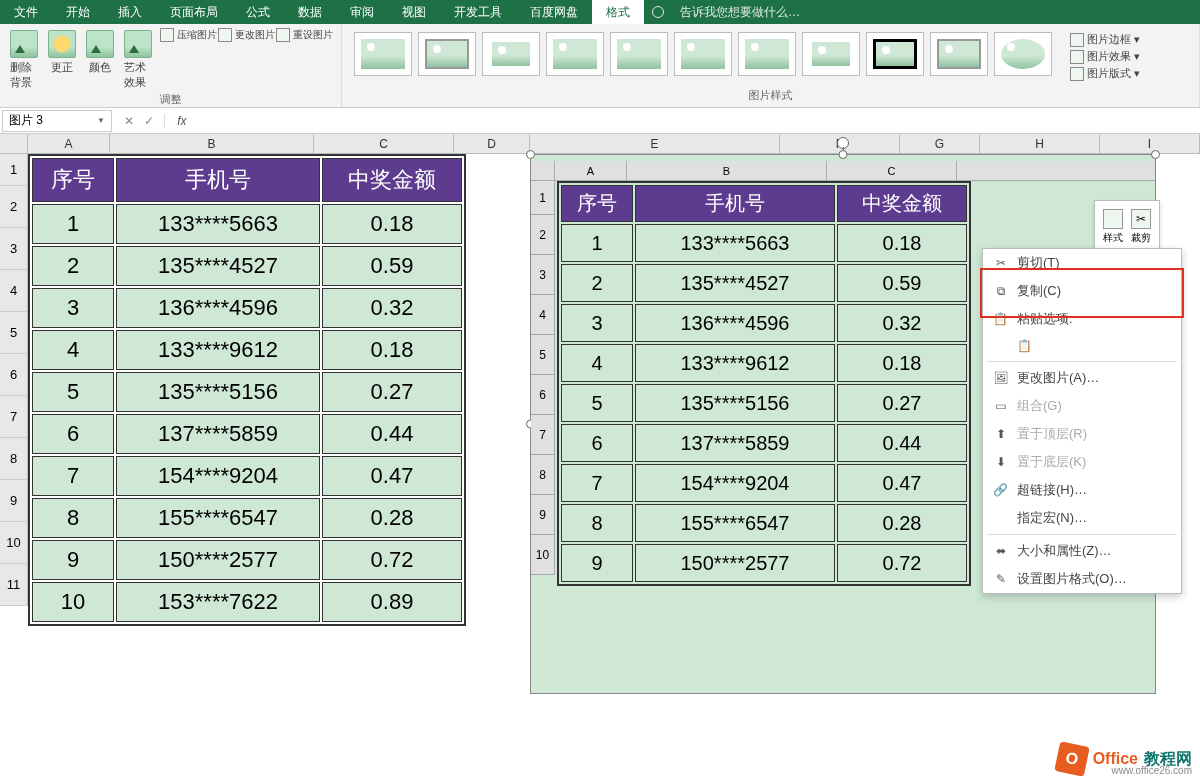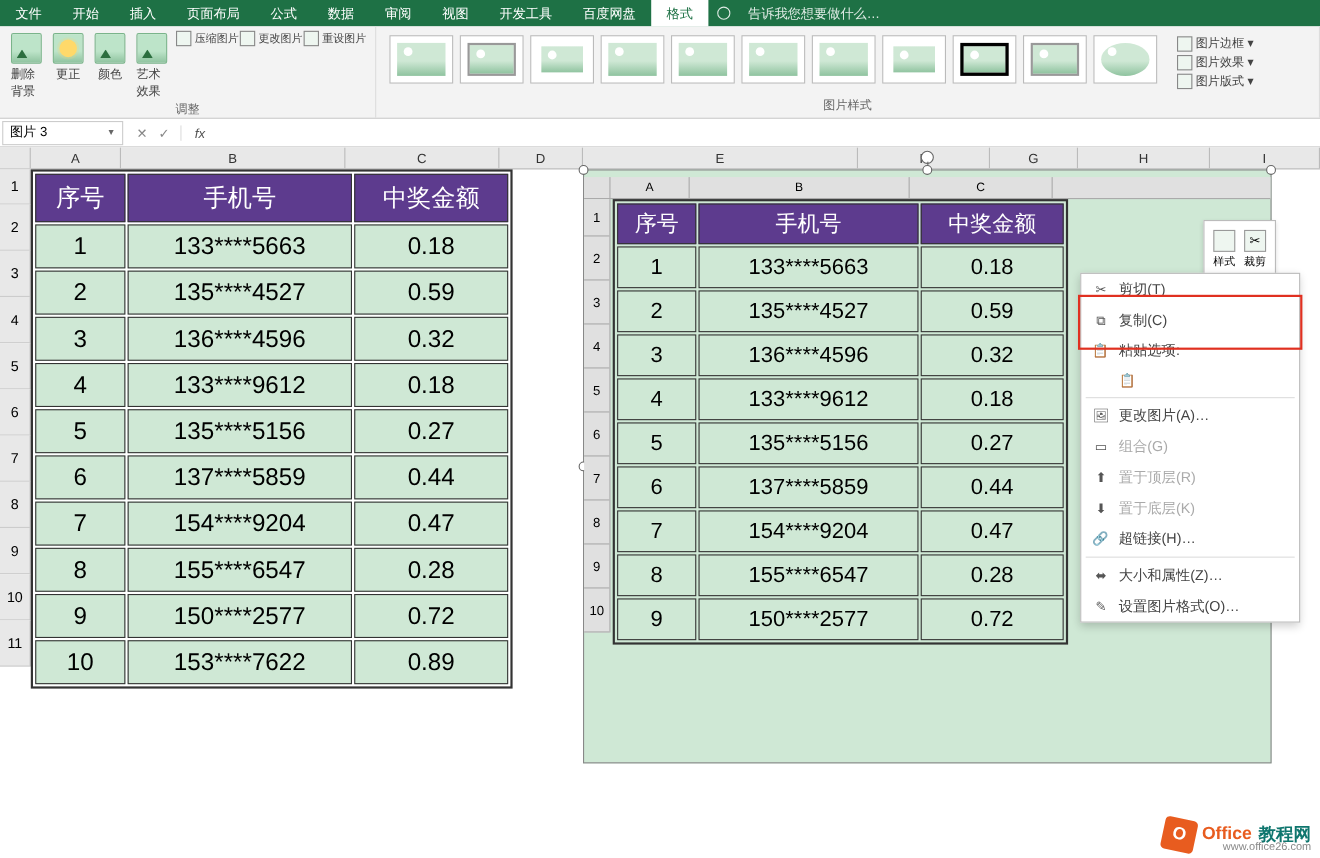--- a/index.html
+++ b/index.html
@@ -432,20 +432,24 @@
       <span>置于顶层(R)</span>
     </div>
   <div class="mi dis">
       <span class="cico">⬇</span>
       <span>置于底层(K)</span>
     </div>
   <div class="mi">
       <span class="cico">🔗</span>
       <span>超链接(H)…</span>
     </div>
+  <div class="mi">
+      <span class="cico"></span>
+      <span>指定宏(N)…</span>
+    </div>
   <div class="sep"></div>
   <div class="mi">
       <span class="cico">⬌</span>
       <span>大小和属性(Z)…</span>
     </div>
   <div class="mi">
       <span class="cico">✎</span>
       <span>设置图片格式(O)…</span>
     </div>
 </div>

